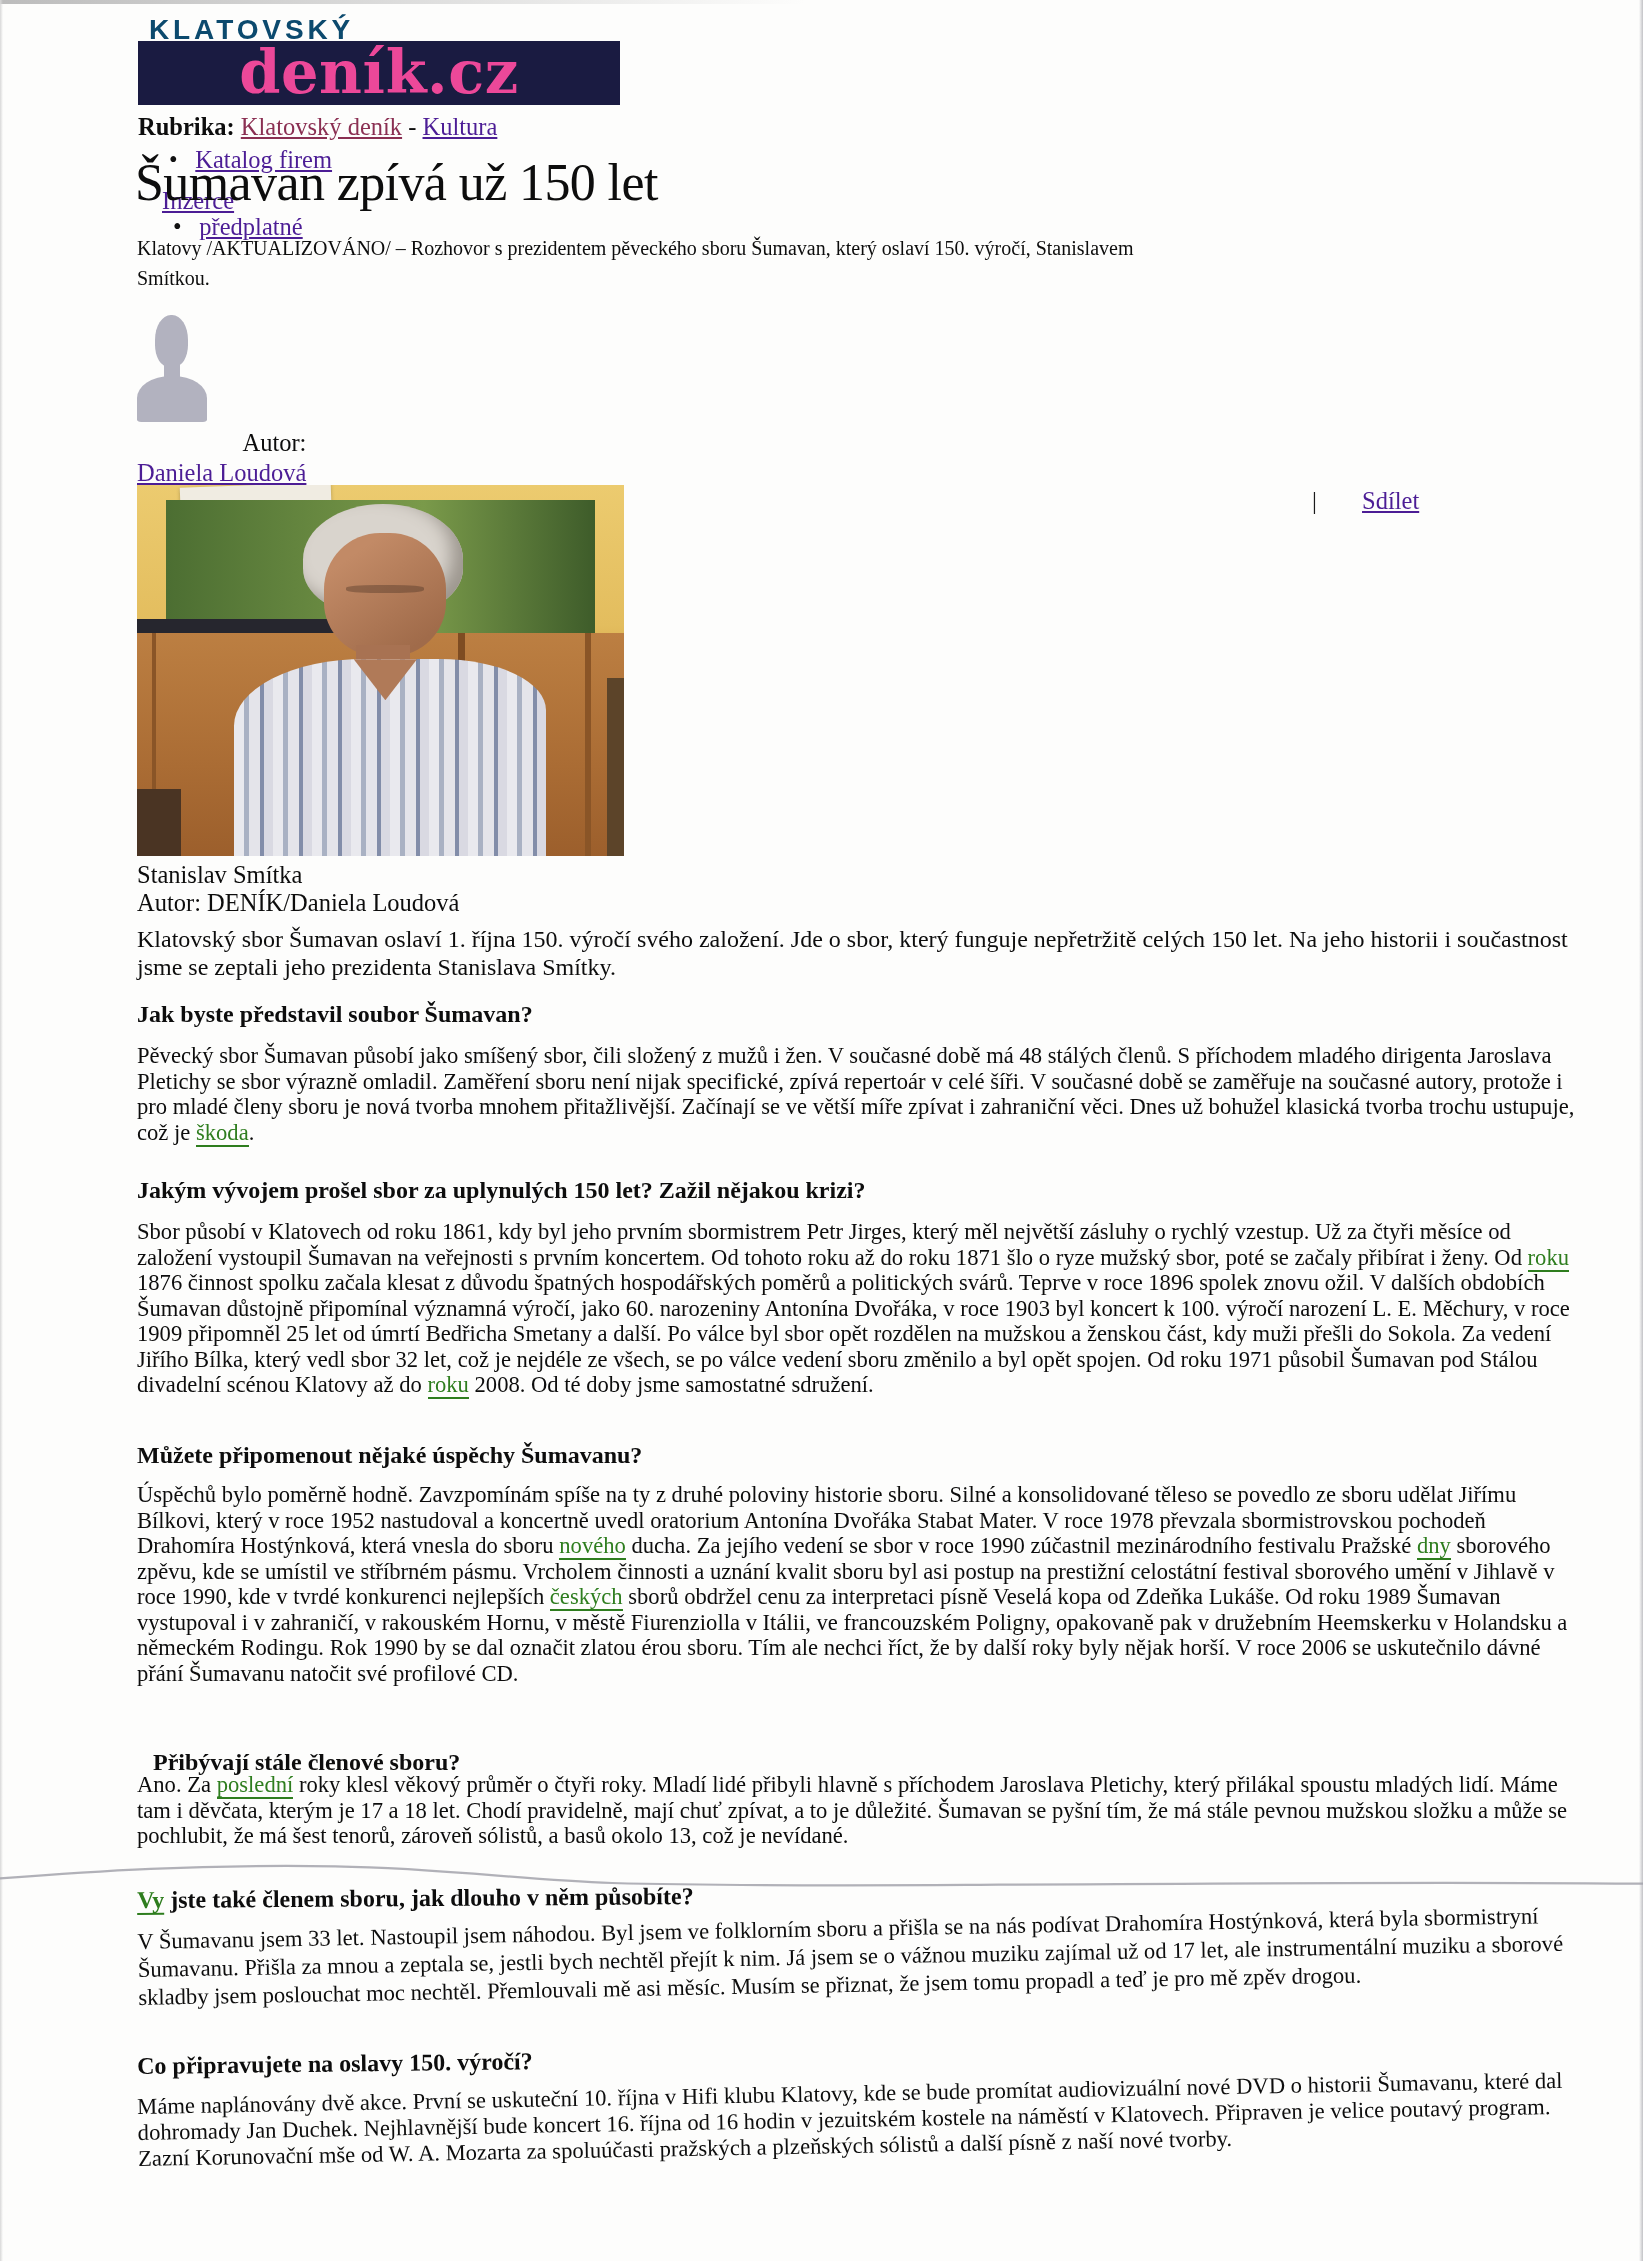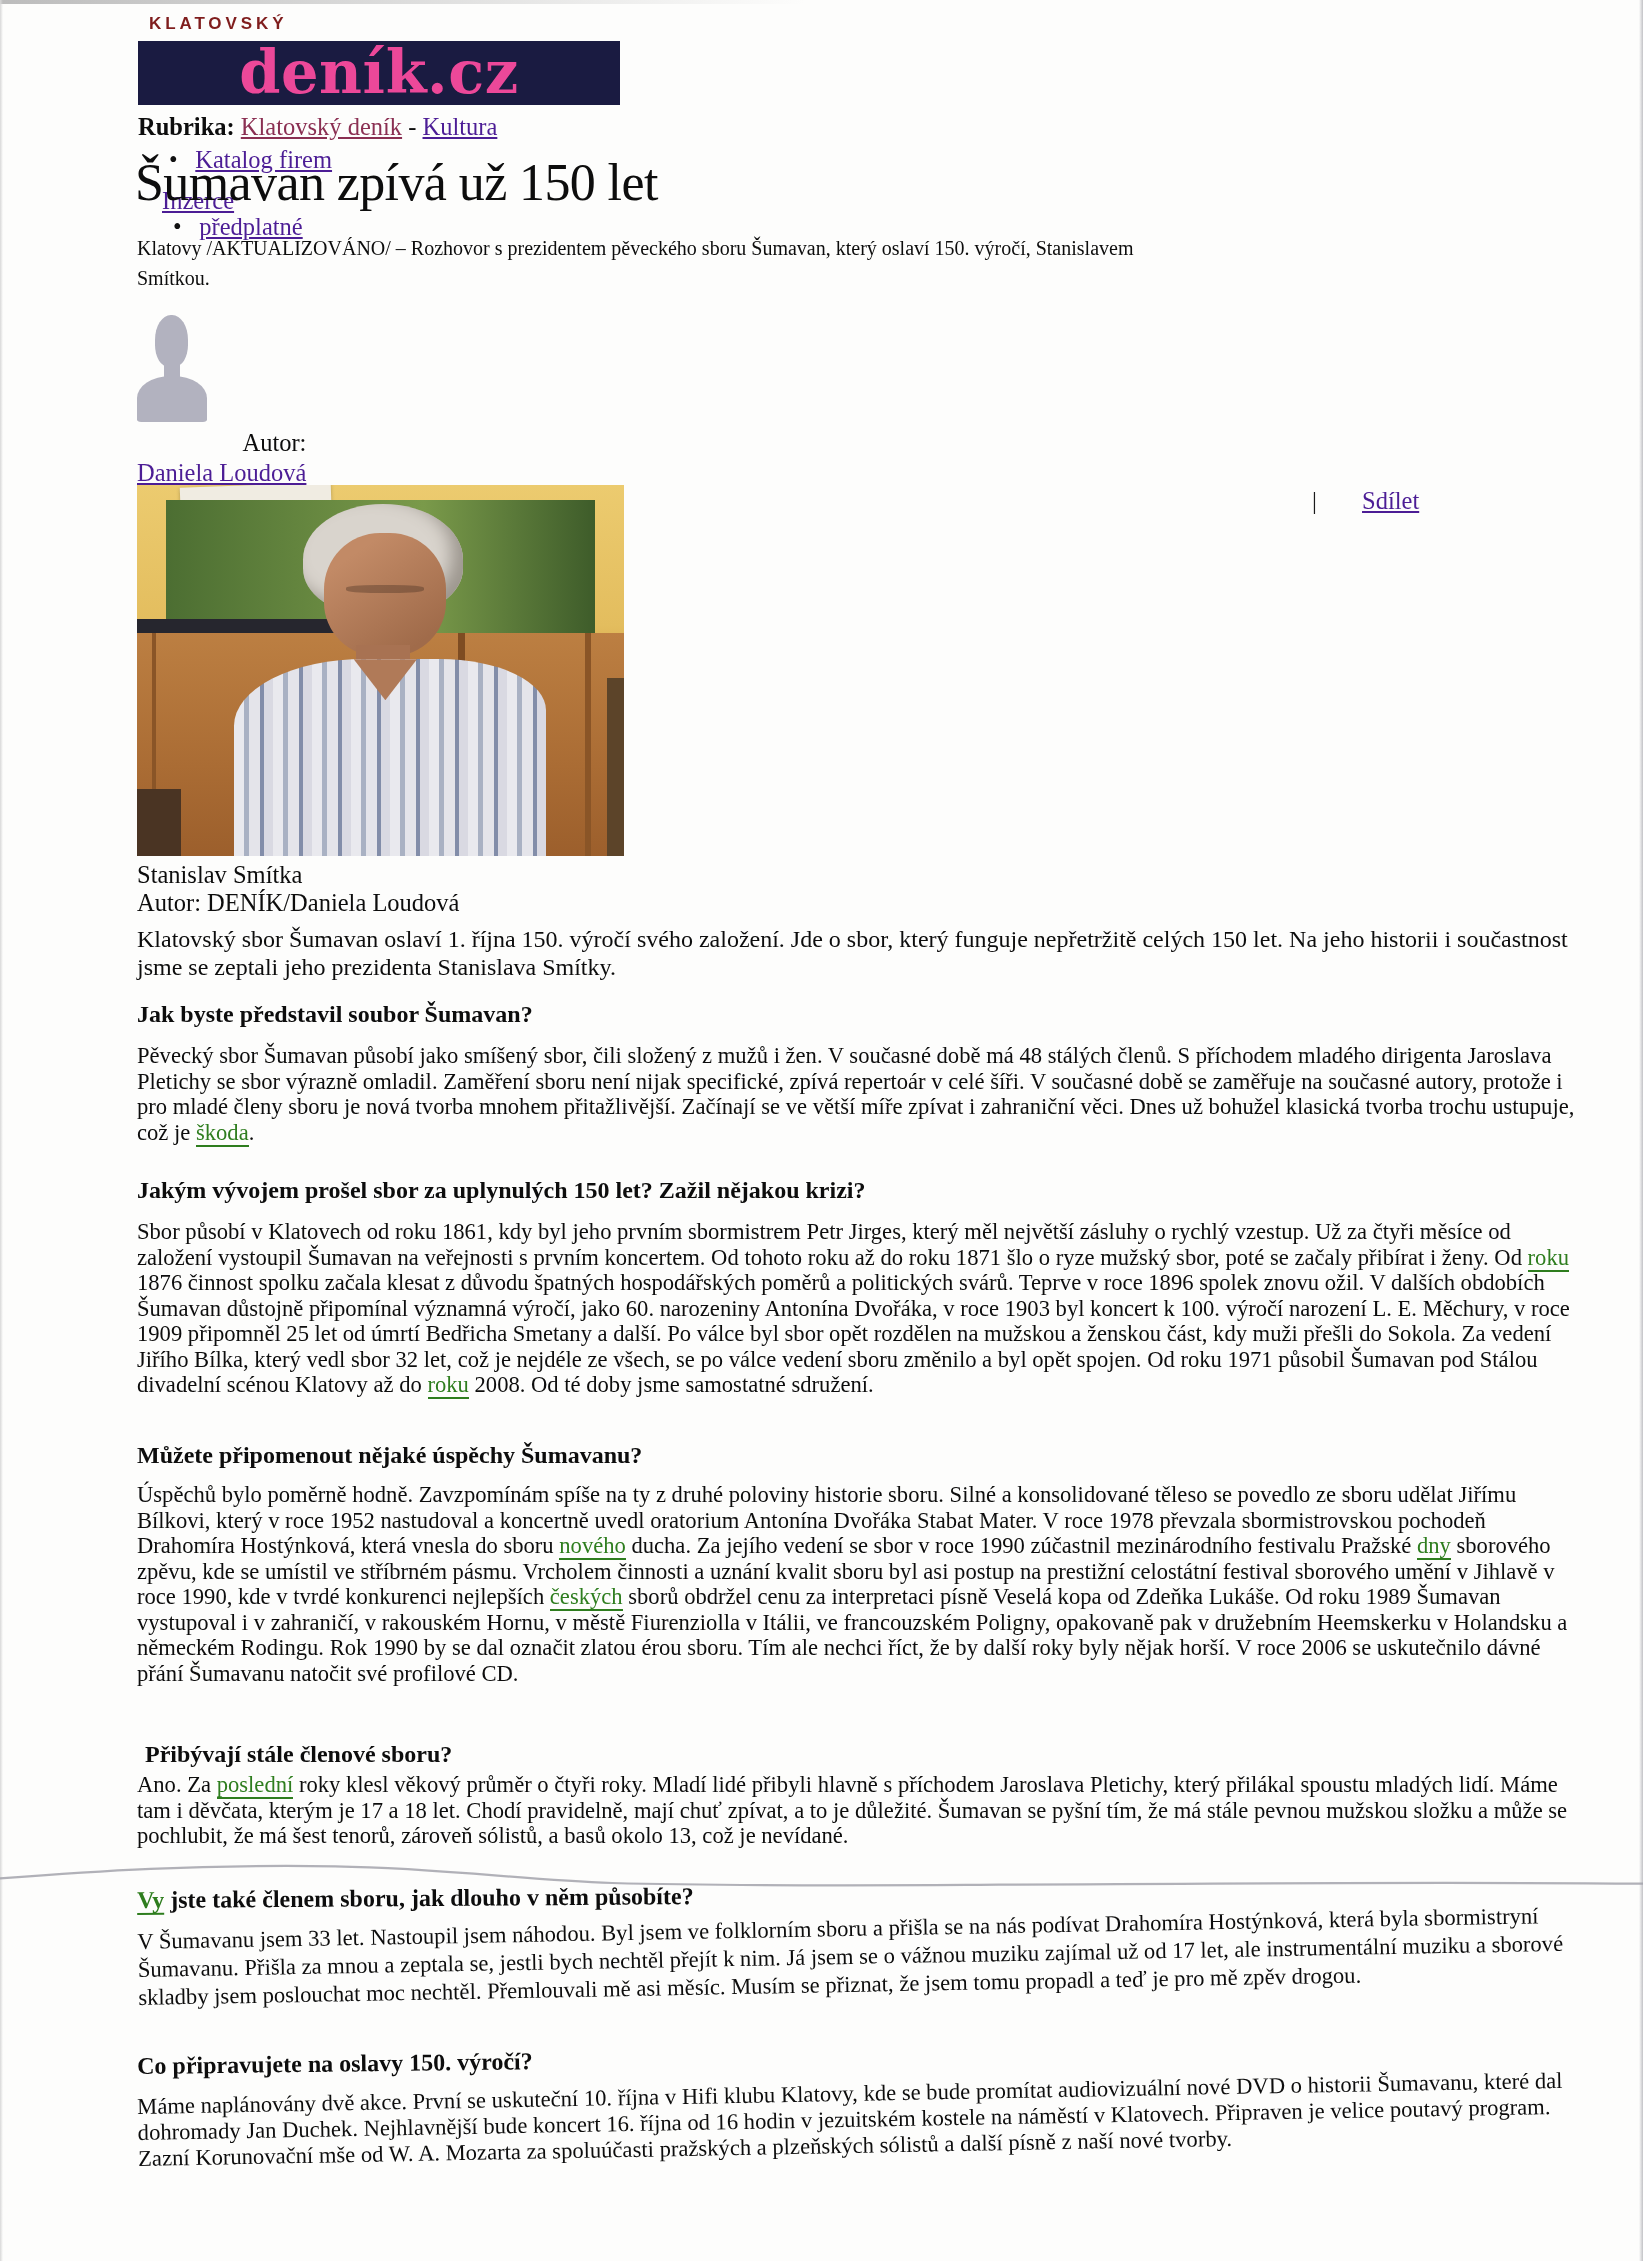--- a/index.html
+++ b/index.html
@@ -8,21 +8,21 @@
   
   .edge-top{position:absolute;left:0;top:0;width:806px;height:3.9px;
             background:linear-gradient(to right,#bcbcbc,rgba(200,200,200,0));}
   .edge-right{position:absolute;right:0;top:0;width:4.5px;height:100%;
               background:linear-gradient(to left,#c2c2c6,rgba(230,230,230,0));}
   .edge-left{position:absolute;left:0;top:0;width:3.2px;height:100%;
              background:linear-gradient(to right,#d8d8d8,rgba(240,240,240,0));}
 
   
   .kicker{position:absolute;left:149px;top:14px;font-family:"Liberation Sans",sans-serif;
-          font-weight:bold;font-size:17px;letter-spacing:3.9px;color:#7f1d1d;}
+          font-weight:bold;font-size:28px;letter-spacing:3.9px;color:#0c4a6e;}
   .logo-box{position:absolute;left:138px;top:41px;width:482px;height:64px;background:#1a1b41;
             display:flex;align-items:center;justify-content:center;}
   .logo-text{font-family:"DejaVu Serif",serif;font-weight:bold;font-size:59px;color:#ec4899;
              letter-spacing:0.6px;line-height:64px;}
 
   .rubrika{position:absolute;left:138px;top:113px;font-size:24.5px;}
   .rubrika b{font-weight:bold;}
   .blue-link{color:#4c1d95;text-decoration:underline;}
   .visited-link{color:#8a2f52;text-decoration:underline;}
   .green-link{color:#2e7d1e;text-decoration:none;border-bottom:2.6px double #2e7d1e;}
@@ -186,21 +186,21 @@
 
   <h3 class="q-head qh1" style="margin:0">Jak byste představil soubor Šumavan?</h3>
   <p class="q-body qb1" style="margin:0">Pěvecký sbor Šumavan působí jako smíšený sbor, čili složený z mužů i žen. V současné době má 48 stálých členů. S příchodem mladého dirigenta Jaroslava Pletichy se sbor výrazně omladil. Zaměření sboru není nijak specifické, zpívá repertoár v celé šíři. V současné době se zaměřuje na současné autory, protože i pro mladé členy sboru je nová tvorba mnohem přitažlivější. Začínají se ve větší míře zpívat i zahraniční věci. Dnes už bohužel klasická tvorba trochu ustupuje, což je <span class="green-link">škoda</span>.</p>
 
   <h3 class="q-head qh2" style="margin:0">Jakým vývojem prošel sbor za uplynulých 150 let? Zažil nějakou krizi?</h3>
   <p class="q-body qb2" style="margin:0">Sbor působí v Klatovech od roku 1861, kdy byl jeho prvním sbormistrem Petr Jirges, který měl největší zásluhy o rychlý vzestup. Už za čtyři měsíce od založení vystoupil Šumavan na veřejnosti s prvním koncertem. Od tohoto roku až do roku 1871 šlo o ryze mužský sbor, poté se začaly přibírat i ženy. Od <span class="green-link">roku</span> 1876 činnost spolku začala klesat z důvodu špatných hospodářských poměrů a politických svárů. Teprve v roce 1896 spolek znovu ožil. V dalších obdobích Šumavan důstojně připomínal významná výročí, jako 60. narozeniny Antonína Dvořáka, v roce 1903 byl koncert k 100. výročí narození L. E. Měchury, v roce 1909 připomněl 25 let od úmrtí Bedřicha Smetany a další. Po válce byl sbor opět rozdělen na mužskou a ženskou část, kdy muži přešli do Sokola. Za vedení Jiřího Bílka, který vedl sbor 32 let, což je nejdéle ze všech, se po válce vedení sboru změnilo a byl opět spojen. Od roku 1971 působil Šumavan pod Stálou divadelní scénou Klatovy až do <span class="green-link">roku</span> 2008. Od té doby jsme samostatné sdružení.</p>
 
   <h3 class="q-head qh3" style="margin:0">Můžete připomenout nějaké úspěchy Šumavanu?</h3>
   <p class="q-body qb3" style="margin:0">Úspěchů bylo poměrně hodně. Zavzpomínám spíše na ty z druhé poloviny historie sboru. Silné a konsolidované těleso se povedlo ze sboru udělat Jiřímu Bílkovi, který v roce 1952 nastudoval a koncertně uvedl oratorium Antonína Dvořáka Stabat Mater. V roce 1978 převzala sbormistrovskou pochodeň Drahomíra Hostýnková, která vnesla do sboru <span class="green-link">nového</span> ducha. Za jejího vedení se sbor v roce 1990 zúčastnil mezinárodního festivalu Pražské <span class="green-link">dny</span> sborového zpěvu, kde se umístil ve stříbrném pásmu. Vrcholem činnosti a uznání kvalit sboru byl asi postup na prestižní celostátní festival sborového umění v Jihlavě v roce 1990, kde v tvrdé konkurenci nejlepších <span class="green-link">českých</span> sborů obdržel cenu za interpretaci písně Veselá kopa od Zdeňka Lukáše. Od roku 1989 Šumavan vystupoval i v zahraničí, v rakouském Hornu, v městě Fiurenziolla v Itálii, ve francouzském Poligny, opakovaně pak v družebním Heemskerku v Holandsku a německém Rodingu. Rok 1990 by se dal označit zlatou érou sboru. Tím ale nechci říct, že by další roky byly nějak horší. V roce 2006 se uskutečnilo dávné přání Šumavanu natočit své profilové CD.</p>
 
-  <h3 class="q-head qh4" style="margin:8px">Přibývají stále členové sboru?</h3>
+  <h3 class="q-head qh4" style="margin:16px">Přibývají stále členové sboru?</h3>
   <p class="q-body qb4" style="margin:0">Ano. Za <span class="green-link">poslední</span> roky klesl věkový průměr o čtyři roky. Mladí lidé přibyli hlavně s příchodem Jaroslava Pletichy, který přilákal spoustu mladých lidí. Máme tam i děvčata, kterým je 17 a 18 let. Chodí pravidelně, mají chuť zpívat, a to je důležité. Šumavan se pyšní tím, že má stále pevnou mužskou složku a může se pochlubit, že má šest tenorů, zároveň sólistů, a basů okolo 13, což je nevídané.</p>
 
   <svg class="wavy" viewBox="0 0 2550 70" preserveAspectRatio="none">
     <path d="M0,35 C150,23 300,13 520,16 C700,19 810,38 950,42 C1100,46 1300,46 1500,45 C1800,43 2200,40 2550,43" fill="none" stroke="#a3a3ac" stroke-width="3.5" opacity="0.85"></path>
   </svg>
 
   <h3 class="q-head qh5" style="margin:0"><span class="green-link">Vy</span> jste také členem sboru, jak dlouho v něm působíte?</h3>
   <p class="q-body qb5" style="margin:0">V Šumavanu jsem 33 let. Nastoupil jsem náhodou. Byl jsem ve folklorním sboru a přišla se na nás podívat Drahomíra Hostýnková, která byla sbormistryní Šumavanu. Přišla za mnou a zeptala se, jestli bych nechtěl přejít k nim. Já jsem se o vážnou muziku zajímal už od 17 let, ale instrumentální muziku a sborové skladby jsem poslouchat moc nechtěl. Přemlouvali mě asi měsíc. Musím se přiznat, že jsem tomu propadl a teď je pro mě zpěv drogou.</p>
 
   <h3 class="q-head qh6" style="margin:0">Co připravujete na oslavy 150. výročí?</h3>

